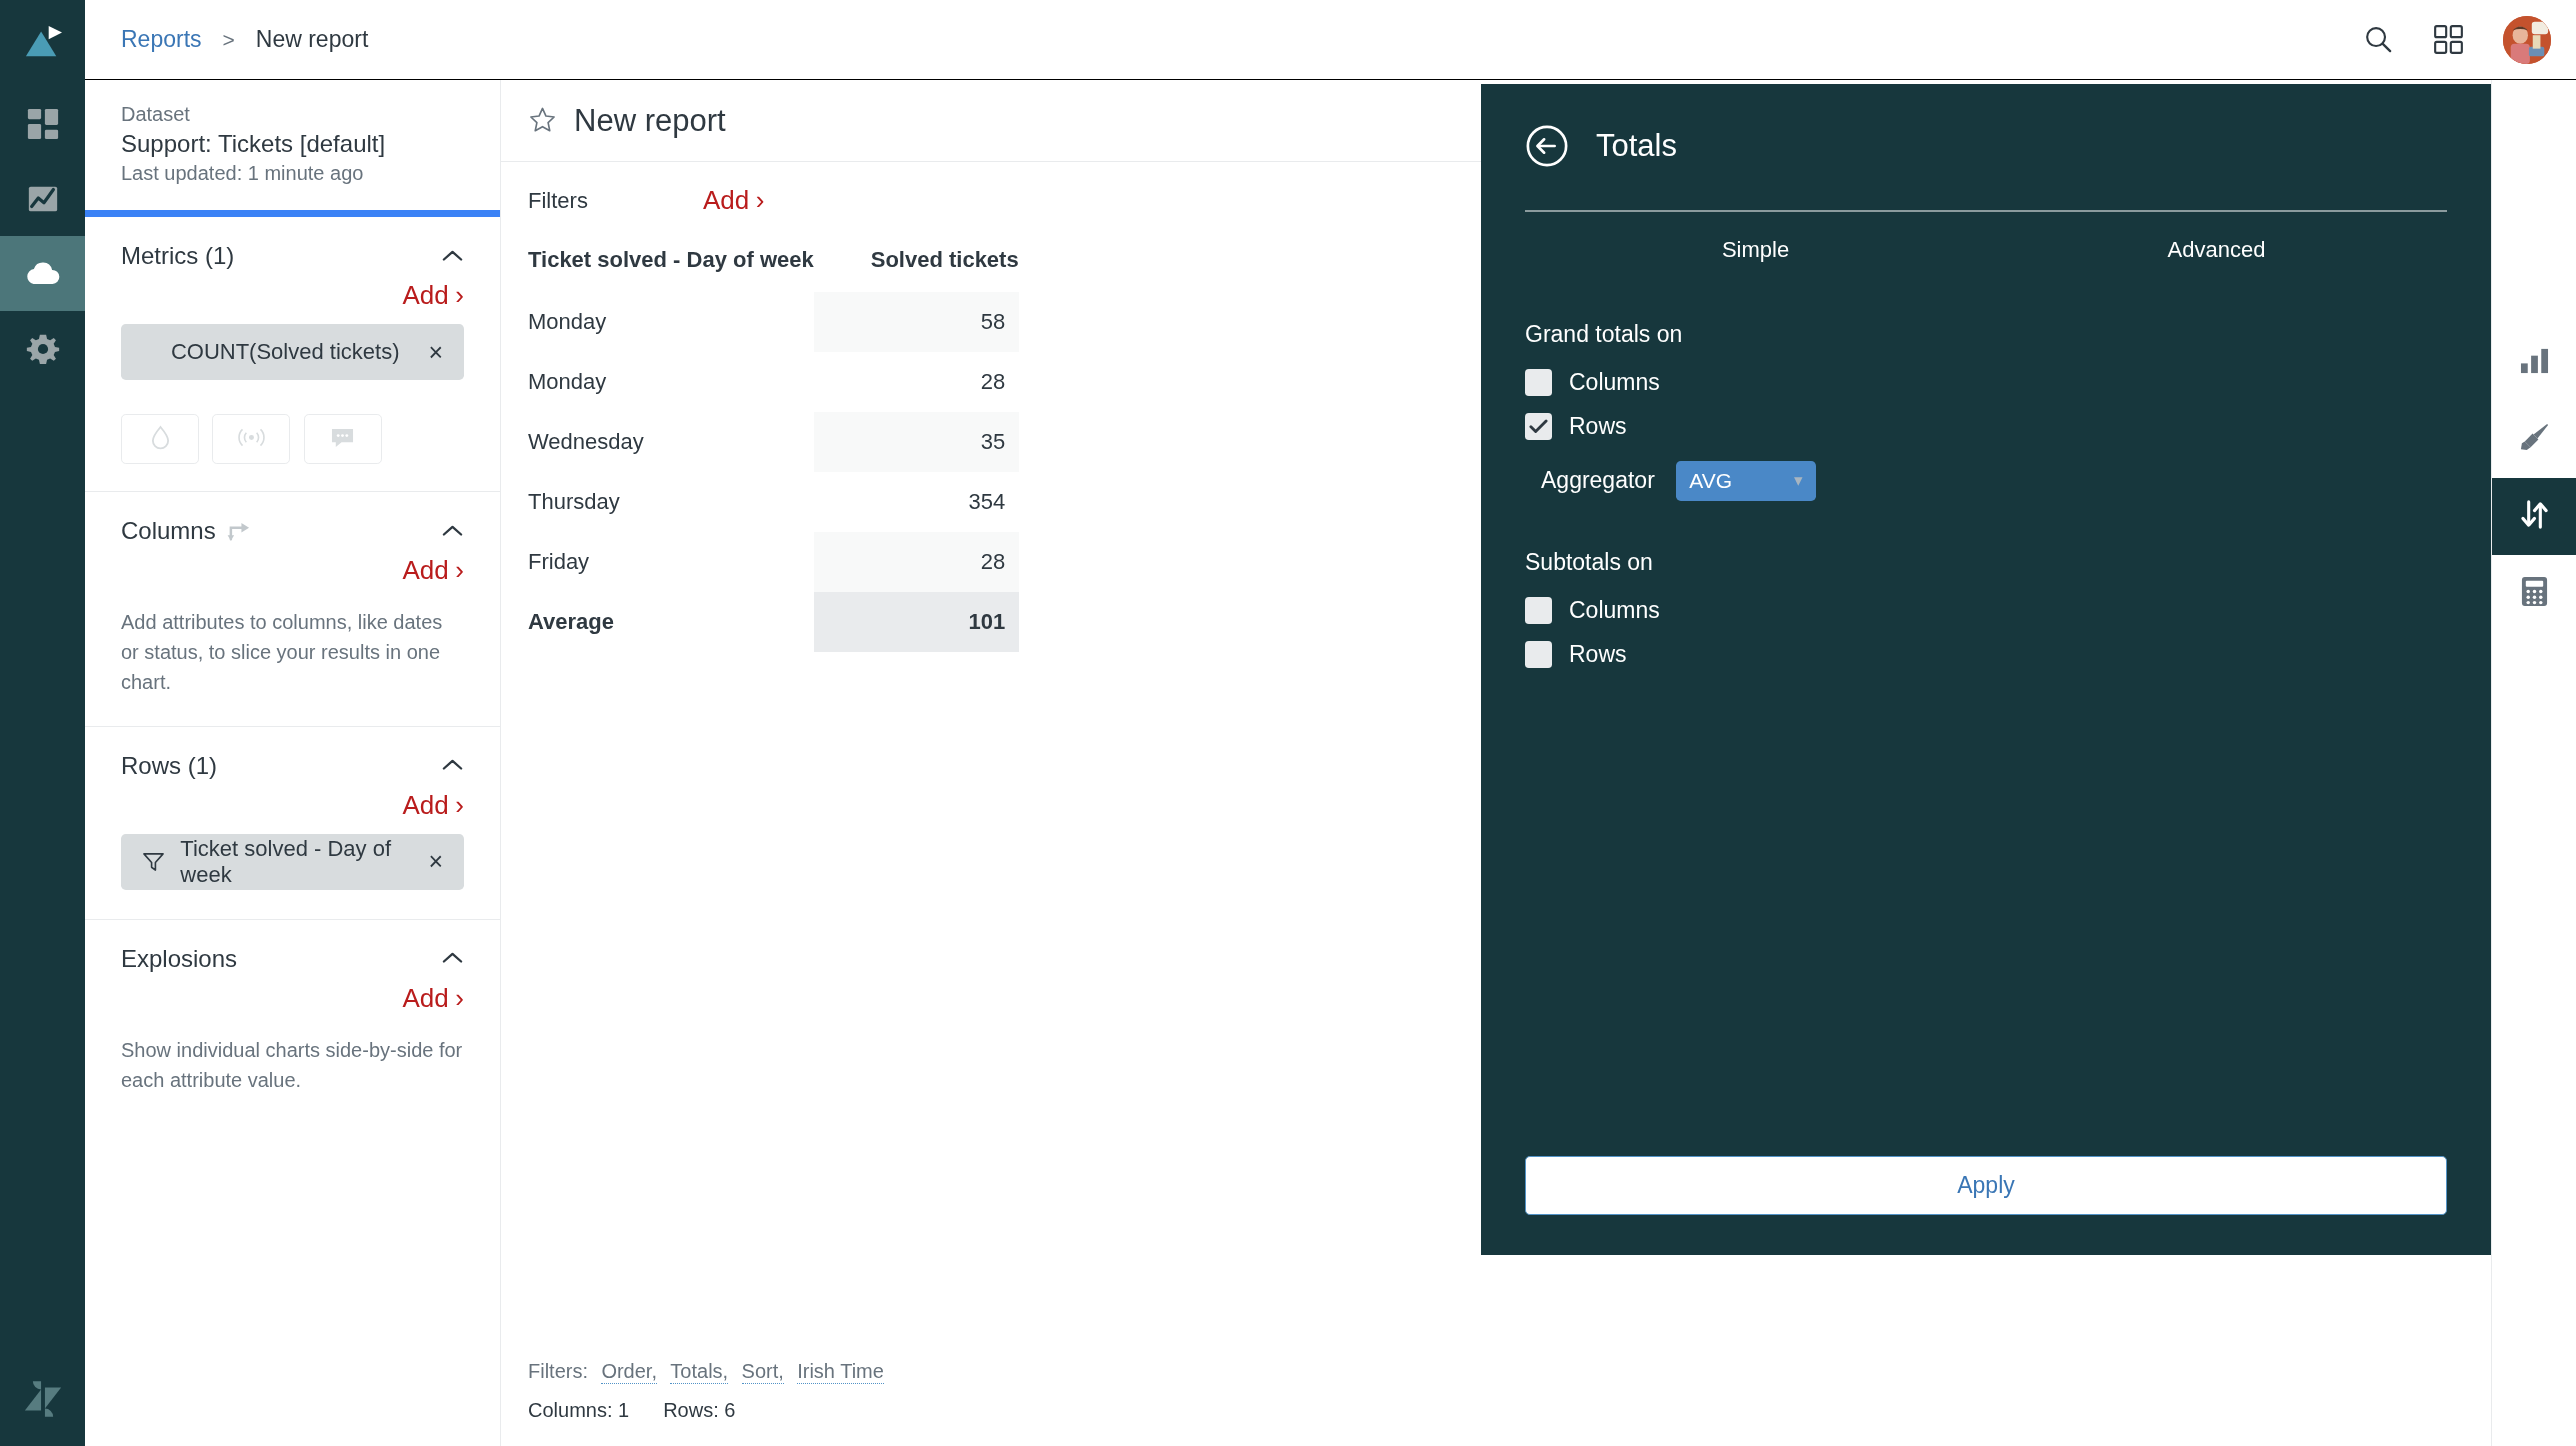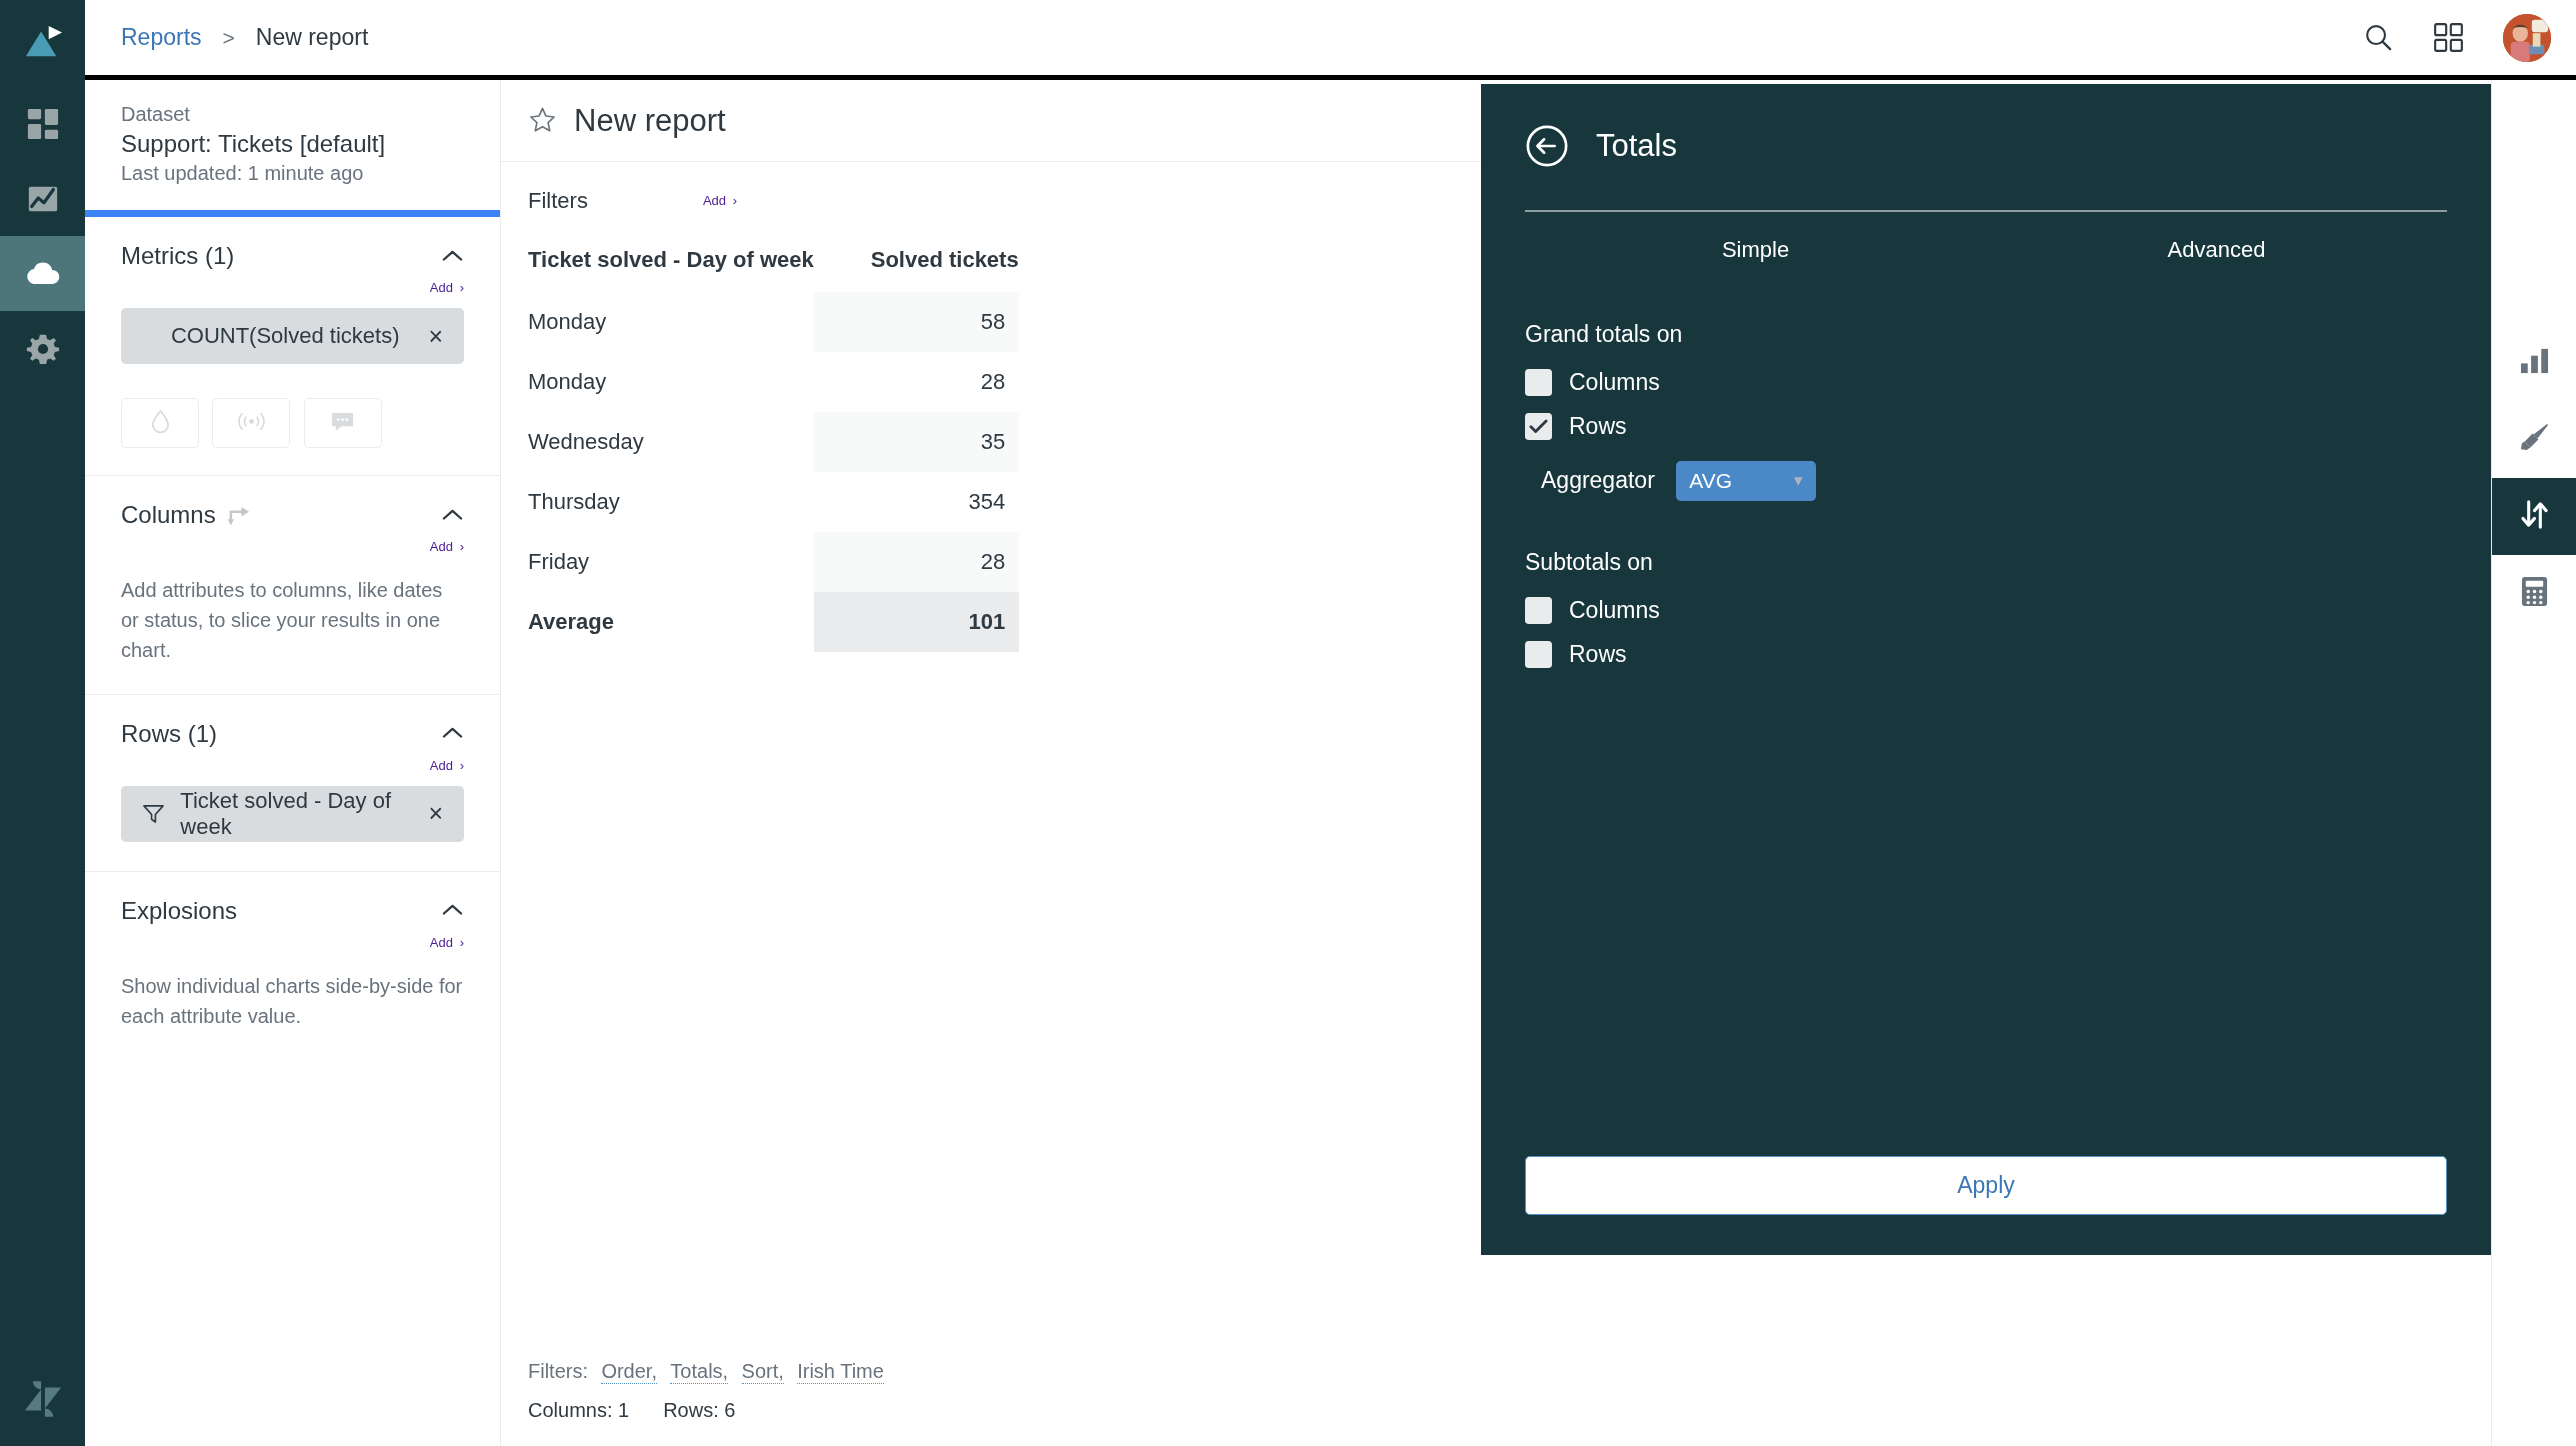--- a/index.html
+++ b/index.html
@@ -35,21 +35,21 @@
     height: 96px; width: 85px;
     display: flex; align-items: center; justify-content: center;
   }
 
   
   .main-col { flex: 1 1 auto; display: flex; flex-direction: column; min-width: 0; }
 
   
   .topbar {
     height: 80px; flex: 0 0 80px;
-    border-bottom: 5px solid #000000;
+    border-bottom: 1px solid #000000;
     display: flex; align-items: center;
     padding: 0 25px 0 36px;
     background: #fff;
   }
   .crumb-link {
     color: #3a76b5; font-size: 23px; text-decoration: none; cursor: pointer;
   }
   .crumb-sep { color: #68737d; font-size: 21px; margin: 0 21px; }
   .crumb-cur { color: #2f3941; font-size: 23px; }
   .topbar-right { margin-left: auto; display: flex; align-items: center; gap: 40px; }
@@ -78,21 +78,21 @@
   .ds-updated { font-size: 20px; color: #68737d; line-height: 1.35; }
 
   .sec { padding: 25px 36px 0 36px; border-bottom: 1px solid #e9ebed; }
   .sec:last-child { border-bottom: none; }
   .sec-head { display: flex; align-items: center; }
   .sec-title { font-size: 24px; color: #2f3941; }
   .sec-swap { margin-left: 11.5px; display: flex; align-items: center; }
   .chev { margin-left: auto; cursor: pointer; display: flex; }
   .add-row { display: flex; justify-content: flex-end; margin-top: 9.6px; }
   .add-link {
-    color: #4c1d95; font-size: 13px; cursor: pointer;
+    color: #b91c1c; font-size: 26px; cursor: pointer;
     display: flex; align-items: center; gap: 6.7px; justify-content: space-between;
   }
   .pill {
     background: #d8dcde; border-radius: 4.8px;
     height: 56px; margin-top: 13.4px;
     display: flex; align-items: center;
     padding: 0 21px; position: relative;
   }
   .pill-label { font-size: 22px; color: #2f3941; flex: 1 1 auto; text-align: left; }
   .pill.centered .pill-label { text-align: center; }

